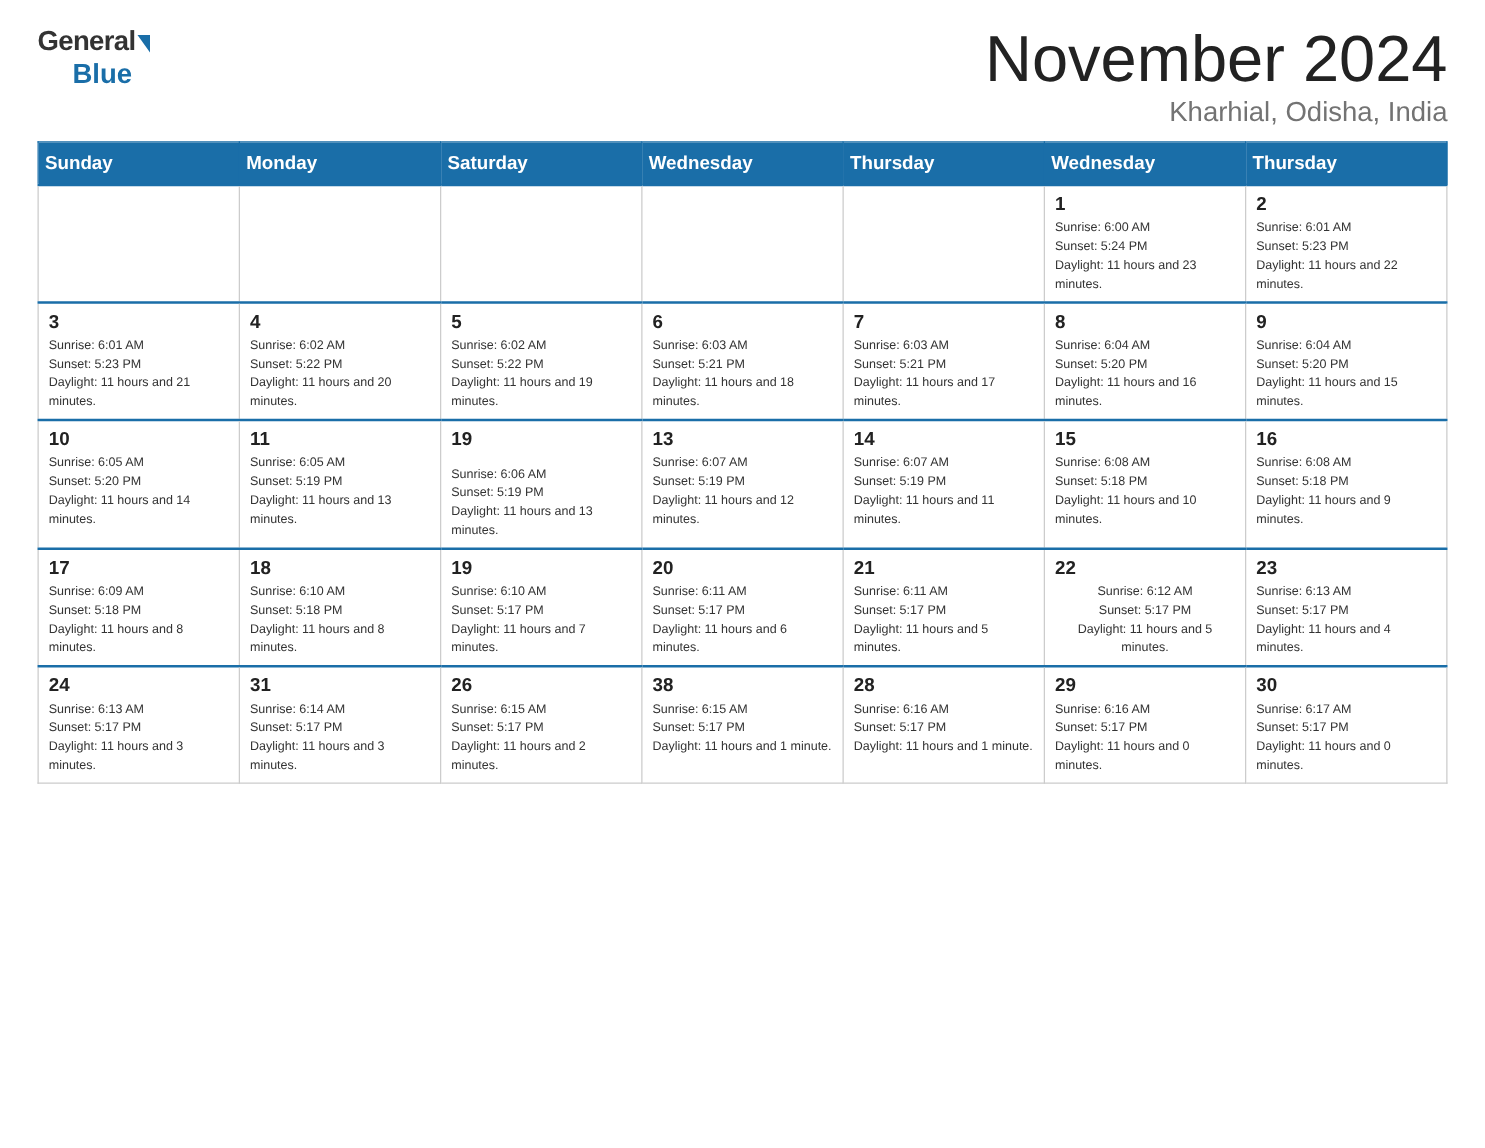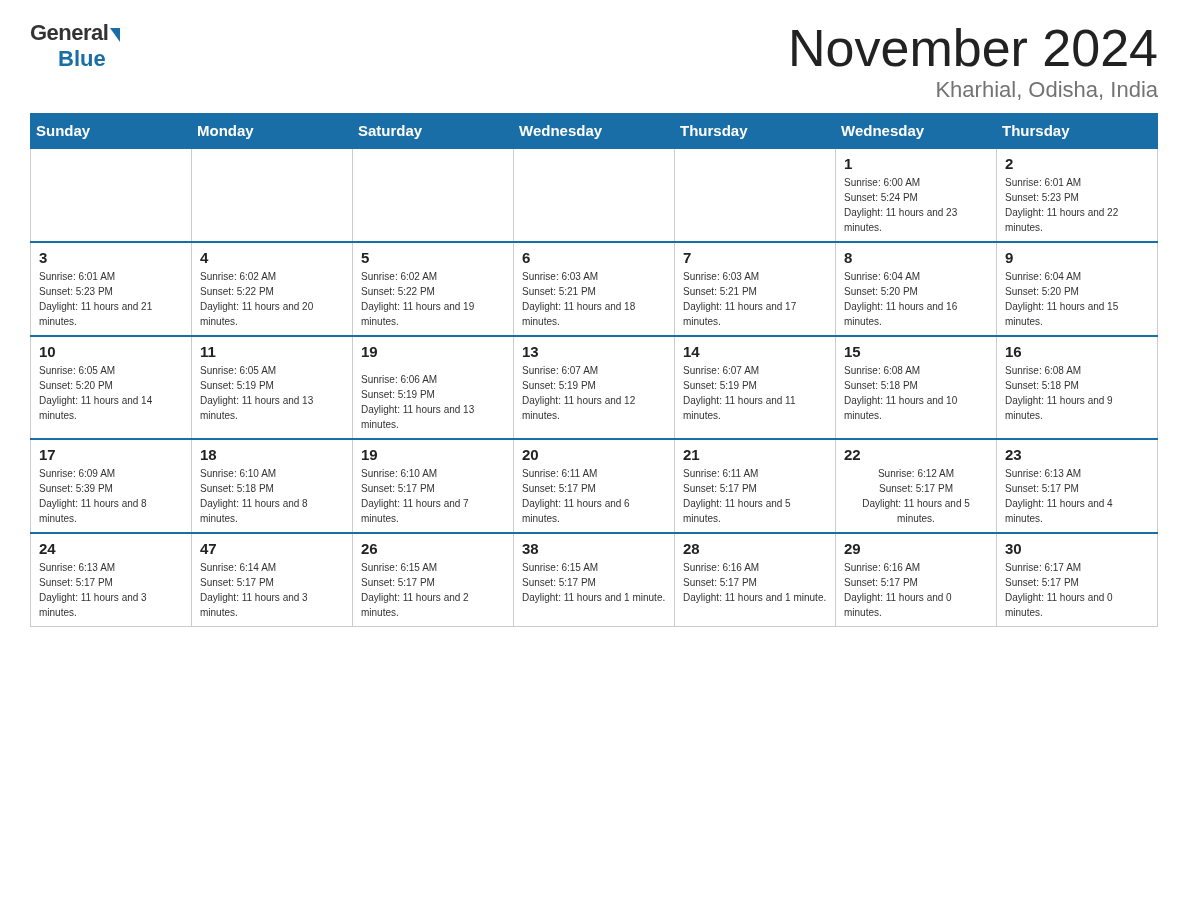--- a/index.html
+++ b/index.html
@@ -238,21 +238,21 @@
           <span class="day-number">16</span>
           <div class="day-info" style="white-space: pre-line;">Sunrise: 6:08 AM
 Sunset: 5:18 PM
 Daylight: 11 hours and 9 minutes.</div>
         </td>
       </tr>
       <tr>
         <td>
           <span class="day-number">17</span>
           <div class="day-info" style="white-space: pre-line;">Sunrise: 6:09 AM
-Sunset: 5:39 PM
+Sunset: 5:18 PM
 Daylight: 11 hours and 8 minutes.</div>
         </td>
         <td>
           <span class="day-number">18</span>
           <div class="day-info" style="white-space: pre-line;">Sunrise: 6:10 AM
 Sunset: 5:18 PM
 Daylight: 11 hours and 8 minutes.</div>
         </td>
         <td>
           <span class="day-number">19</span>
@@ -286,21 +286,21 @@
         </td>
       </tr>
       <tr>
         <td>
           <span class="day-number">24</span>
           <div class="day-info" style="white-space: pre-line;">Sunrise: 6:13 AM
 Sunset: 5:17 PM
 Daylight: 11 hours and 3 minutes.</div>
         </td>
         <td>
-          <span class="day-number">47</span>
+          <span class="day-number">31</span>
           <div class="day-info" style="white-space: pre-line;">Sunrise: 6:14 AM
 Sunset: 5:17 PM
 Daylight: 11 hours and 3 minutes.</div>
         </td>
         <td>
           <span class="day-number">26</span>
           <div class="day-info" style="white-space: pre-line;">Sunrise: 6:15 AM
 Sunset: 5:17 PM
 Daylight: 11 hours and 2 minutes.</div>
         </td>

